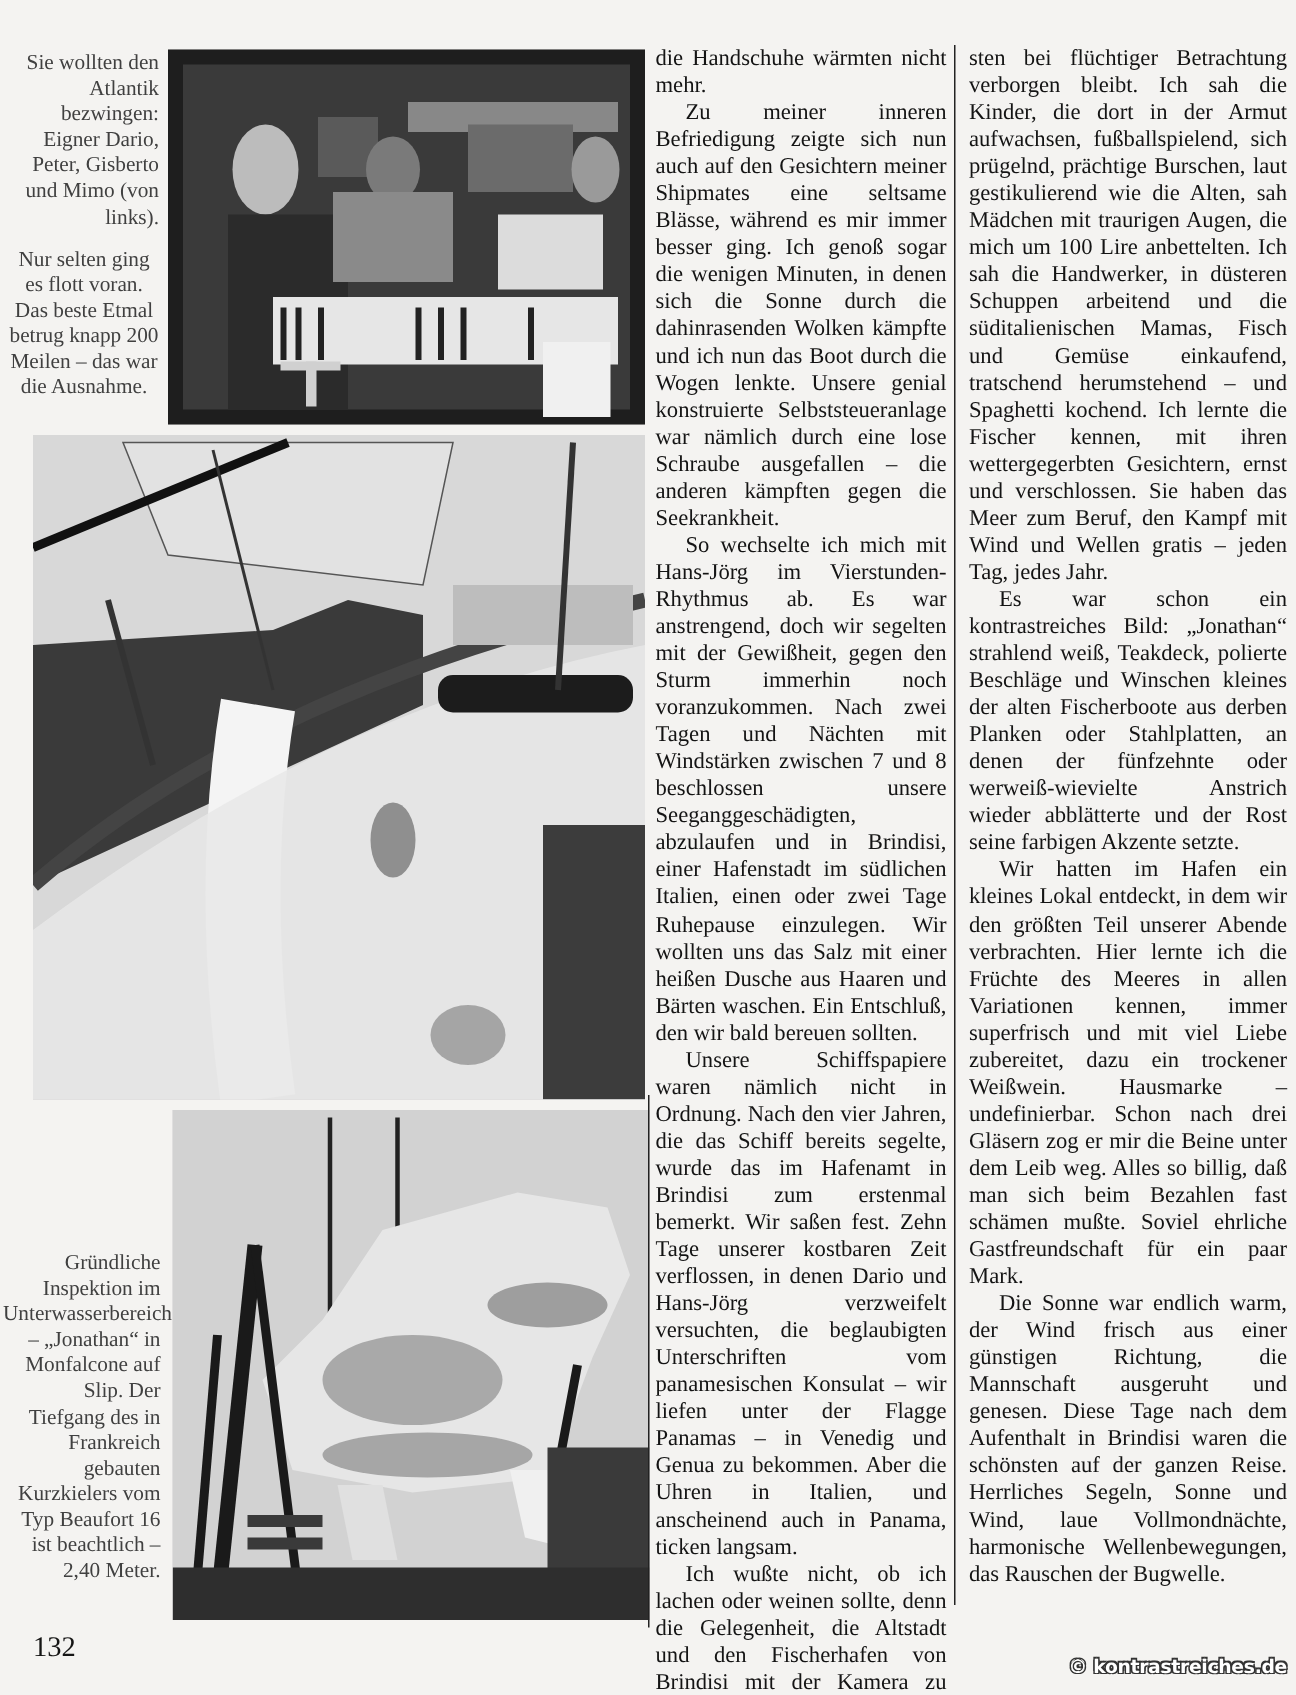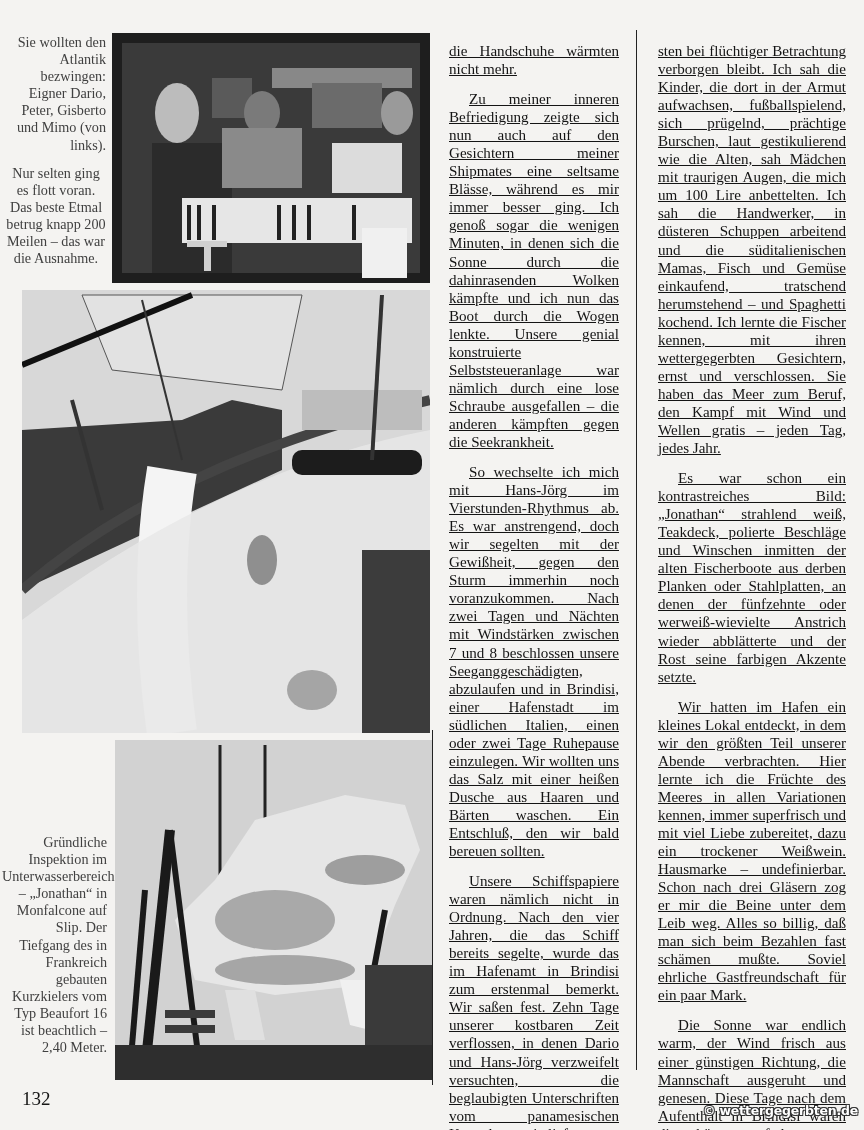--- a/index.html
+++ b/index.html
@@ -9,21 +9,21 @@
   }
   .caption {
     position:absolute; font-size:14.2px; line-height:17.1px;
     text-align:right; color:#404040;
   }
   .photo { position:absolute; overflow:hidden; }
   .col {
     position:absolute; font-size:15.1px; line-height:18.05px; text-align:justify;
     hyphens:manual; color:#141414;
   }
-  .col p { margin:12px; text-indent:0;text-decoration:underline; }
+  .col p { margin:0; text-indent:0; }
   .col p.indent { text-indent:20px; }
   .col p.cont { text-indent:0; }
   .col-rule { position:absolute; width:1px; background:#222; }
   .page-number { position:absolute; left:22px; top:1088px; font-size:19px; }
   .watermark {
     position:absolute; right:6px; top:1103px; font-family:"DejaVu Sans", sans-serif;
     font-size:12.5px; font-weight:bold; color:#fff; letter-spacing:-0.2px;
     text-shadow:-1px -1px 0 #333, 1px -1px 0 #333, -1px 1px 0 #333, 1px 1px 0 #333;
   }
 </style>
@@ -111,20 +111,20 @@
 <div class="col" style="left:437px; top:30px; width:194px;">
   <p class="cont">die Handschuhe wärmten nicht mehr.</p>
   <p class="indent">Zu meiner inneren Befriedigung zeigte sich nun auch auf den Gesichtern meiner Shipmates eine seltsame Blässe, während es mir immer besser ging. Ich genoß sogar die wenigen Minuten, in denen sich die Sonne durch die dahinrasenden Wolken kämpfte und ich nun das Boot durch die Wogen lenkte. Unsere genial konstruierte Selbststeueranlage war nämlich durch eine lose Schraube ausgefallen – die anderen kämpften gegen die Seekrankheit.</p>
   <p class="indent">So wechselte ich mich mit Hans-Jörg im Vierstunden-Rhythmus ab. Es war anstrengend, doch wir segelten mit der Gewißheit, gegen den Sturm immerhin noch voranzukommen. Nach zwei Tagen und Nächten mit Windstärken zwischen 7 und 8 beschlossen unsere Seeganggeschädigten, abzulaufen und in Brindisi, einer Hafenstadt im südlichen Italien, einen oder zwei Tage Ruhepause einzulegen. Wir wollten uns das Salz mit einer heißen Dusche aus Haaren und Bärten waschen. Ein Entschluß, den wir bald bereuen sollten.</p>
   <p class="indent">Unsere Schiffspapiere waren nämlich nicht in Ordnung. Nach den vier Jahren, die das Schiff bereits segelte, wurde das im Hafenamt in Brindisi zum erstenmal bemerkt. Wir saßen fest. Zehn Tage unserer kostbaren Zeit verflossen, in denen Dario und Hans-Jörg verzweifelt versuchten, die beglaubigten Unterschriften vom panamesischen Konsulat – wir liefen unter der Flagge Panamas – in Venedig und Genua zu bekommen. Aber die Uhren in Italien, und anscheinend auch in Panama, ticken langsam.</p>
   <p class="indent">Ich wußte nicht, ob ich lachen oder weinen sollte, denn die Gelegenheit, die Altstadt und den Fischerhafen von Brindisi mit der Kamera zu durchstreifen, bietet sich nicht jeden Tag. Andererseits wollte ich ja eigentlich segeln und nicht irgendwelche Hafenbilder produzieren. Doch auf meinen langen Spaziergängen durch die engen, dunklen Gassen der Altstadt sah ich vieles, was dem durchreisenden Touri-</p>
 </div>
 
 <div class="col" style="left:646px; top:30px; width:212px;">
   <p class="cont">sten bei flüchtiger Betrachtung verborgen bleibt. Ich sah die Kinder, die dort in der Armut aufwachsen, fußballspielend, sich prügelnd, prächtige Burschen, laut gestikulierend wie die Alten, sah Mädchen mit traurigen Augen, die mich um 100 Lire anbettelten. Ich sah die Handwerker, in düsteren Schuppen arbeitend und die süditalienischen Mamas, Fisch und Gemüse einkaufend, tratschend herumstehend – und Spaghetti kochend. Ich lernte die Fischer kennen, mit ihren wettergegerbten Gesichtern, ernst und verschlossen. Sie haben das Meer zum Beruf, den Kampf mit Wind und Wellen gratis – jeden Tag, jedes Jahr.</p>
-  <p class="indent">Es war schon ein kontrastreiches Bild: „Jonathan“ strahlend weiß, Teakdeck, polierte Beschläge und Winschen inmitten der alten Fischerboote aus derben Planken oder Stahlplatten, an denen der fünfzehnte oder werweiß-wievielte Anstrich wieder abblätterte und der Rost seine farbigen Akzente setzte.</p>
+  <p class="indent">Es war schon ein kontrastreiches Bild: „Jonathan“ strahlend weiß, Teakdeck, polierte Beschläge und Winschen kleines der alten Fischerboote aus derben Planken oder Stahlplatten, an denen der fünfzehnte oder werweiß-wievielte Anstrich wieder abblätterte und der Rost seine farbigen Akzente setzte.</p>
   <p class="indent">Wir hatten im Hafen ein kleines Lokal entdeckt, in dem wir den größten Teil unserer Abende verbrachten. Hier lernte ich die Früchte des Meeres in allen Variationen kennen, immer superfrisch und mit viel Liebe zubereitet, dazu ein trockener Weißwein. Hausmarke – undefinierbar. Schon nach drei Gläsern zog er mir die Beine unter dem Leib weg. Alles so billig, daß man sich beim Bezahlen fast schämen mußte. Soviel ehrliche Gastfreundschaft für ein paar Mark.</p>
   <p class="indent">Die Sonne war endlich warm, der Wind frisch aus einer günstigen Richtung, die Mannschaft ausgeruht und genesen. Diese Tage nach dem Aufenthalt in Brindisi waren die schönsten auf der ganzen Reise. Herrliches Segeln, Sonne und Wind, laue Vollmondnächte, harmonische Wellenbewegungen, das Rauschen der Bugwelle.</p>
 
 </div>
 
 <div class="page-number">132</div>
-<div class="watermark">© wettergegerbten.de</div>
+<div class="watermark">© kontrastreiches.de</div>
 
 </body></html>

